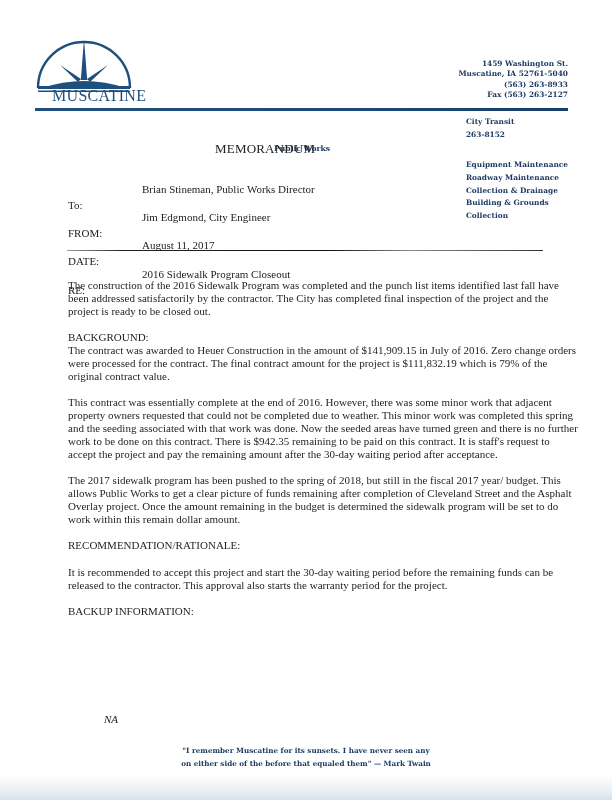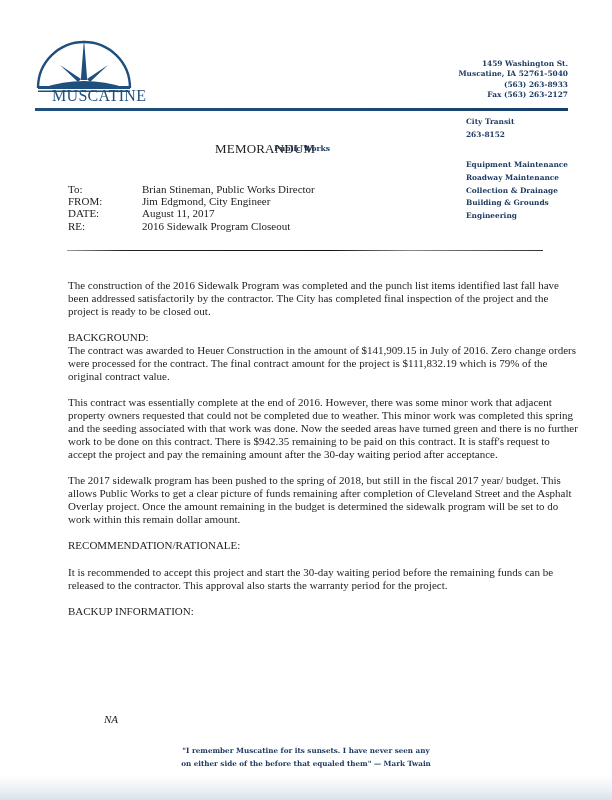--- a/index.html
+++ b/index.html
@@ -98,21 +98,21 @@
     
     .meta {
       position: absolute;
       left: 68px;
       top: 183px;
       font-size: 11px;
       line-height: 12.2px;
       color: #222;
     }
     .meta-row { display: flex; }
-    .meta-label { width: 74px; }
+    .meta-label { width: 74px; margin-top: 16px; }
 
     .memo-rule {
       position: absolute;
       left: 67px;
       top: 250px;
       width: 476px;
       height: 1.3px;
       background: linear-gradient(90deg, #9a9a9a 0%, #222 12%, #111 55%, #8a8a8a 72%, #333 100%);
     }
 
@@ -199,21 +199,21 @@
   <div class="right-col">
     <div class="transit">
       <div>City Transit</div>
       <div>263-8152</div>
     </div>
     <div class="divisions">
       <div>Equipment Maintenance</div>
       <div>Roadway Maintenance</div>
       <div>Collection &amp; Drainage</div>
       <div>Building &amp; Grounds</div>
-      <div>Engineering</div>
+      <div>Collection</div>
     </div>
   </div>
 
   <div class="memo-title">MEMORANDUM</div>
 
   <div class="meta">
     <div class="meta-row">
       <span class="meta-label">To:</span>
       <span>Brian Stineman, Public Works Director</span>
     </div>

